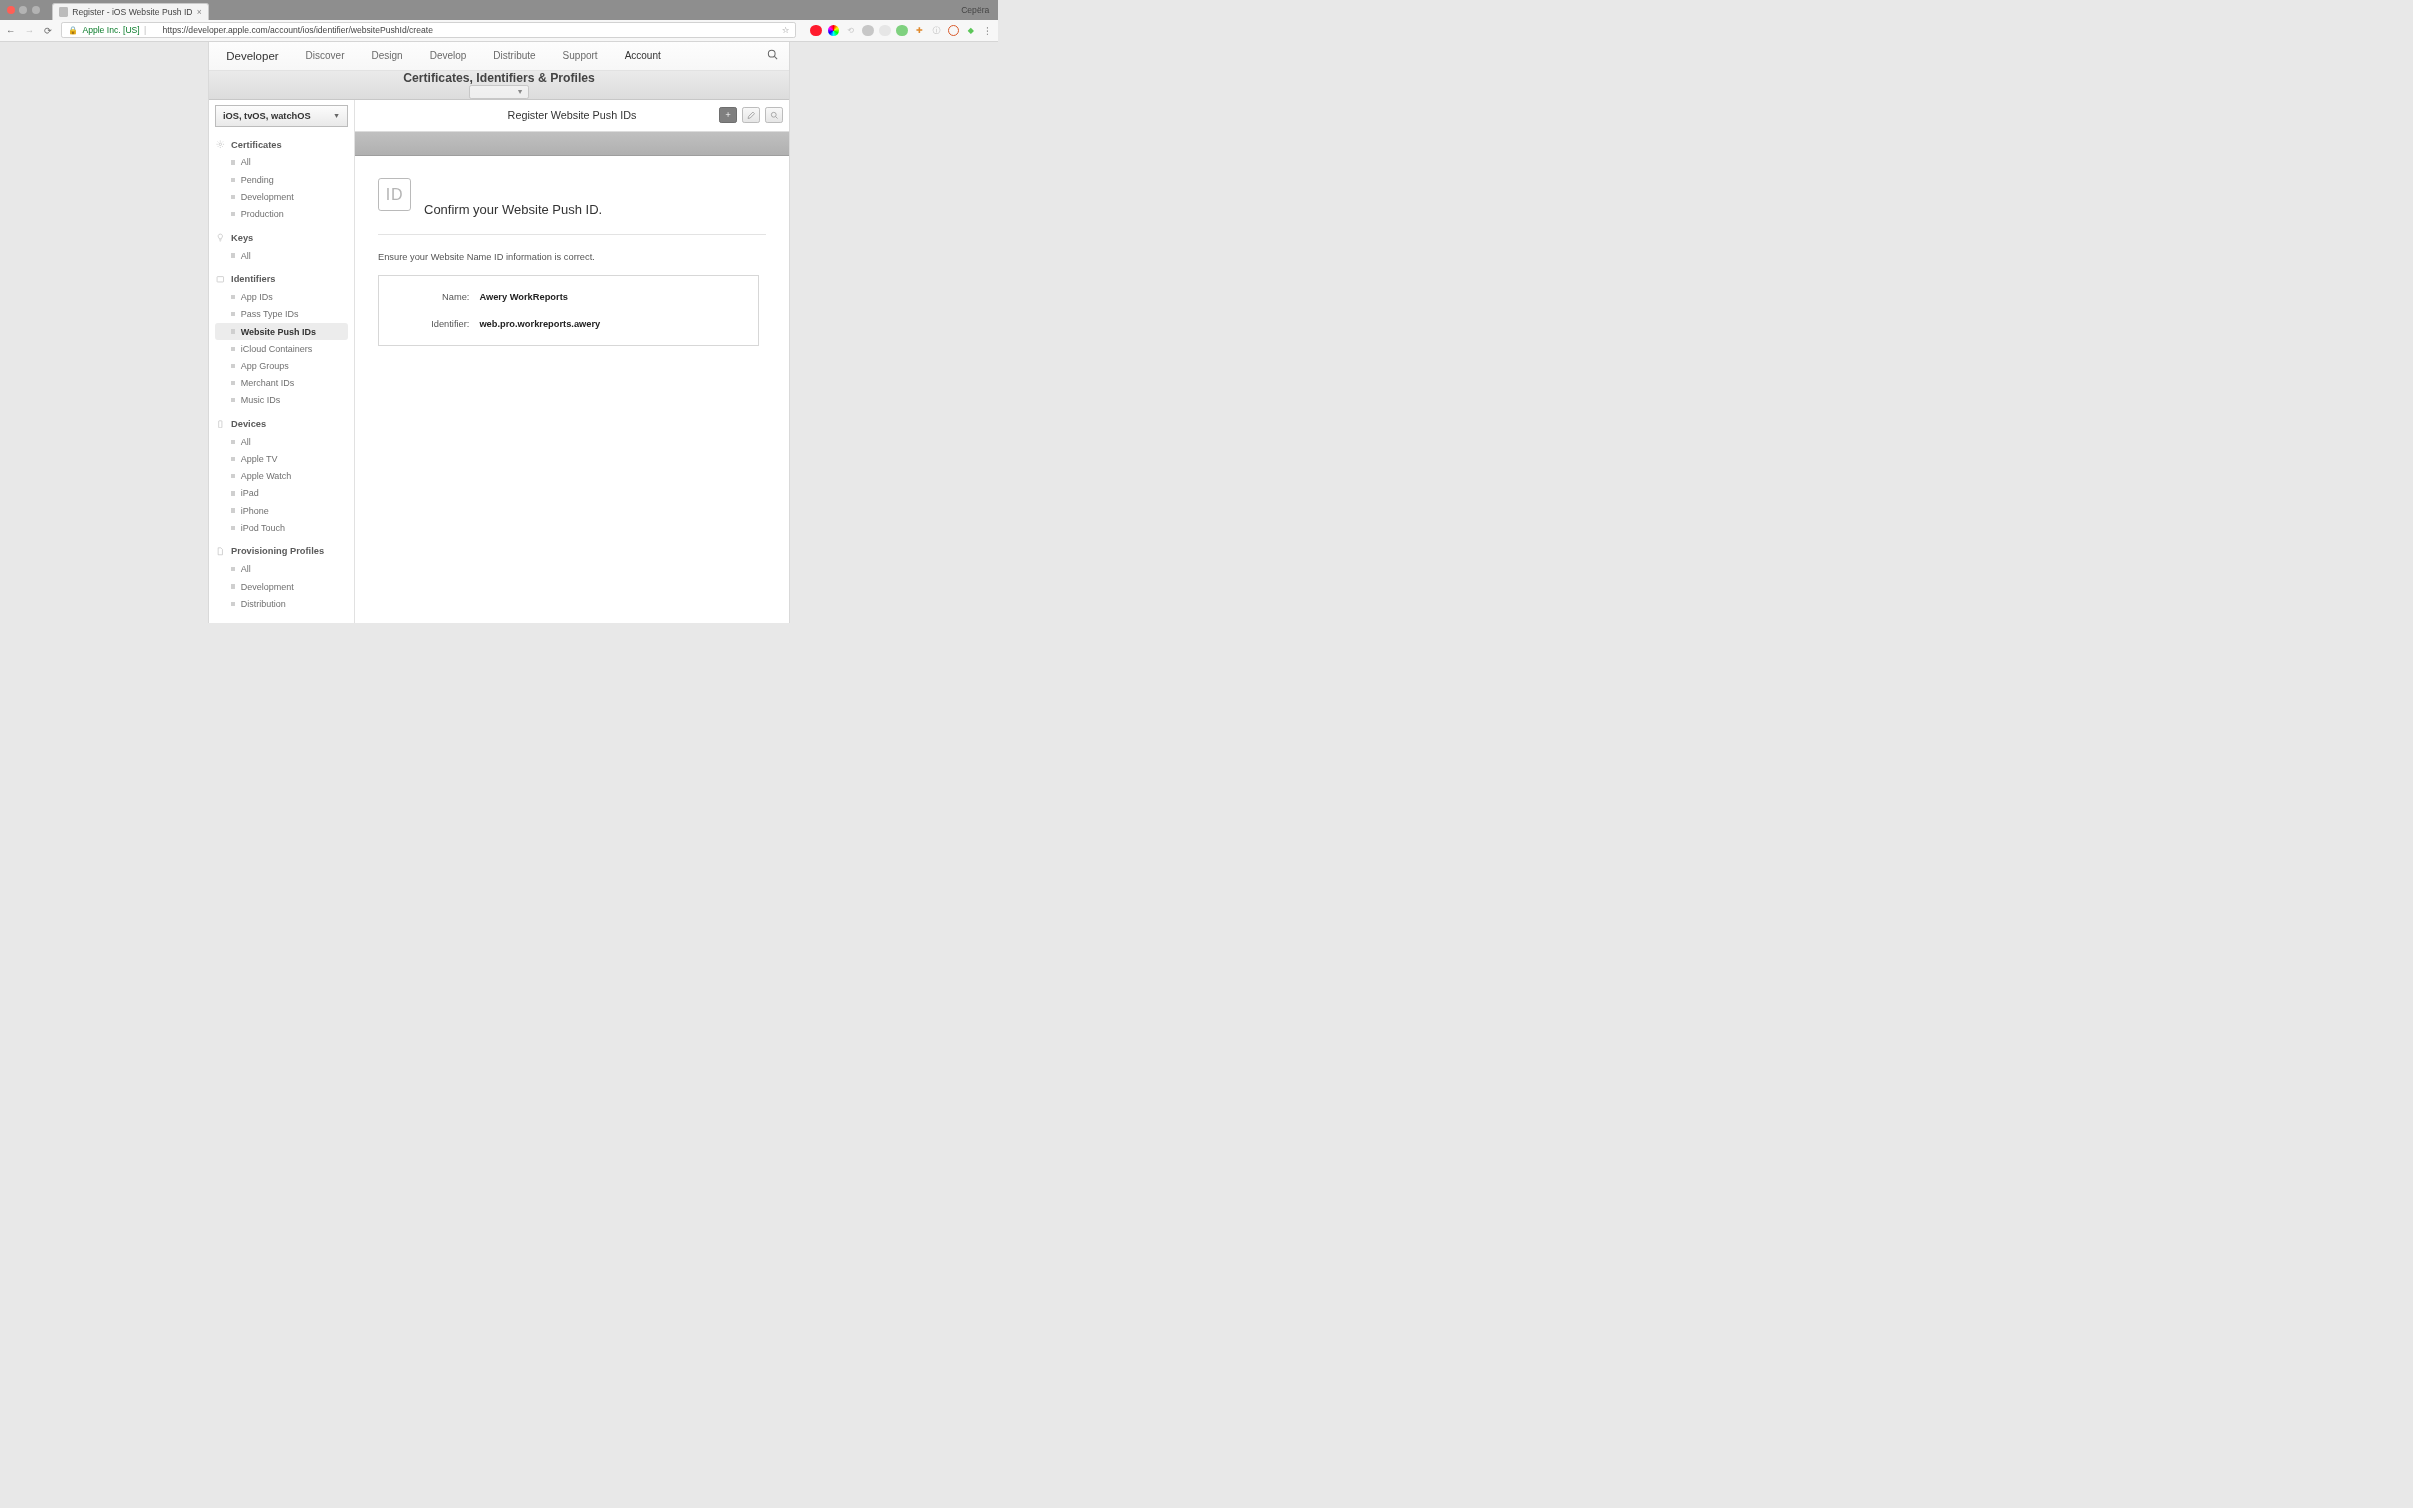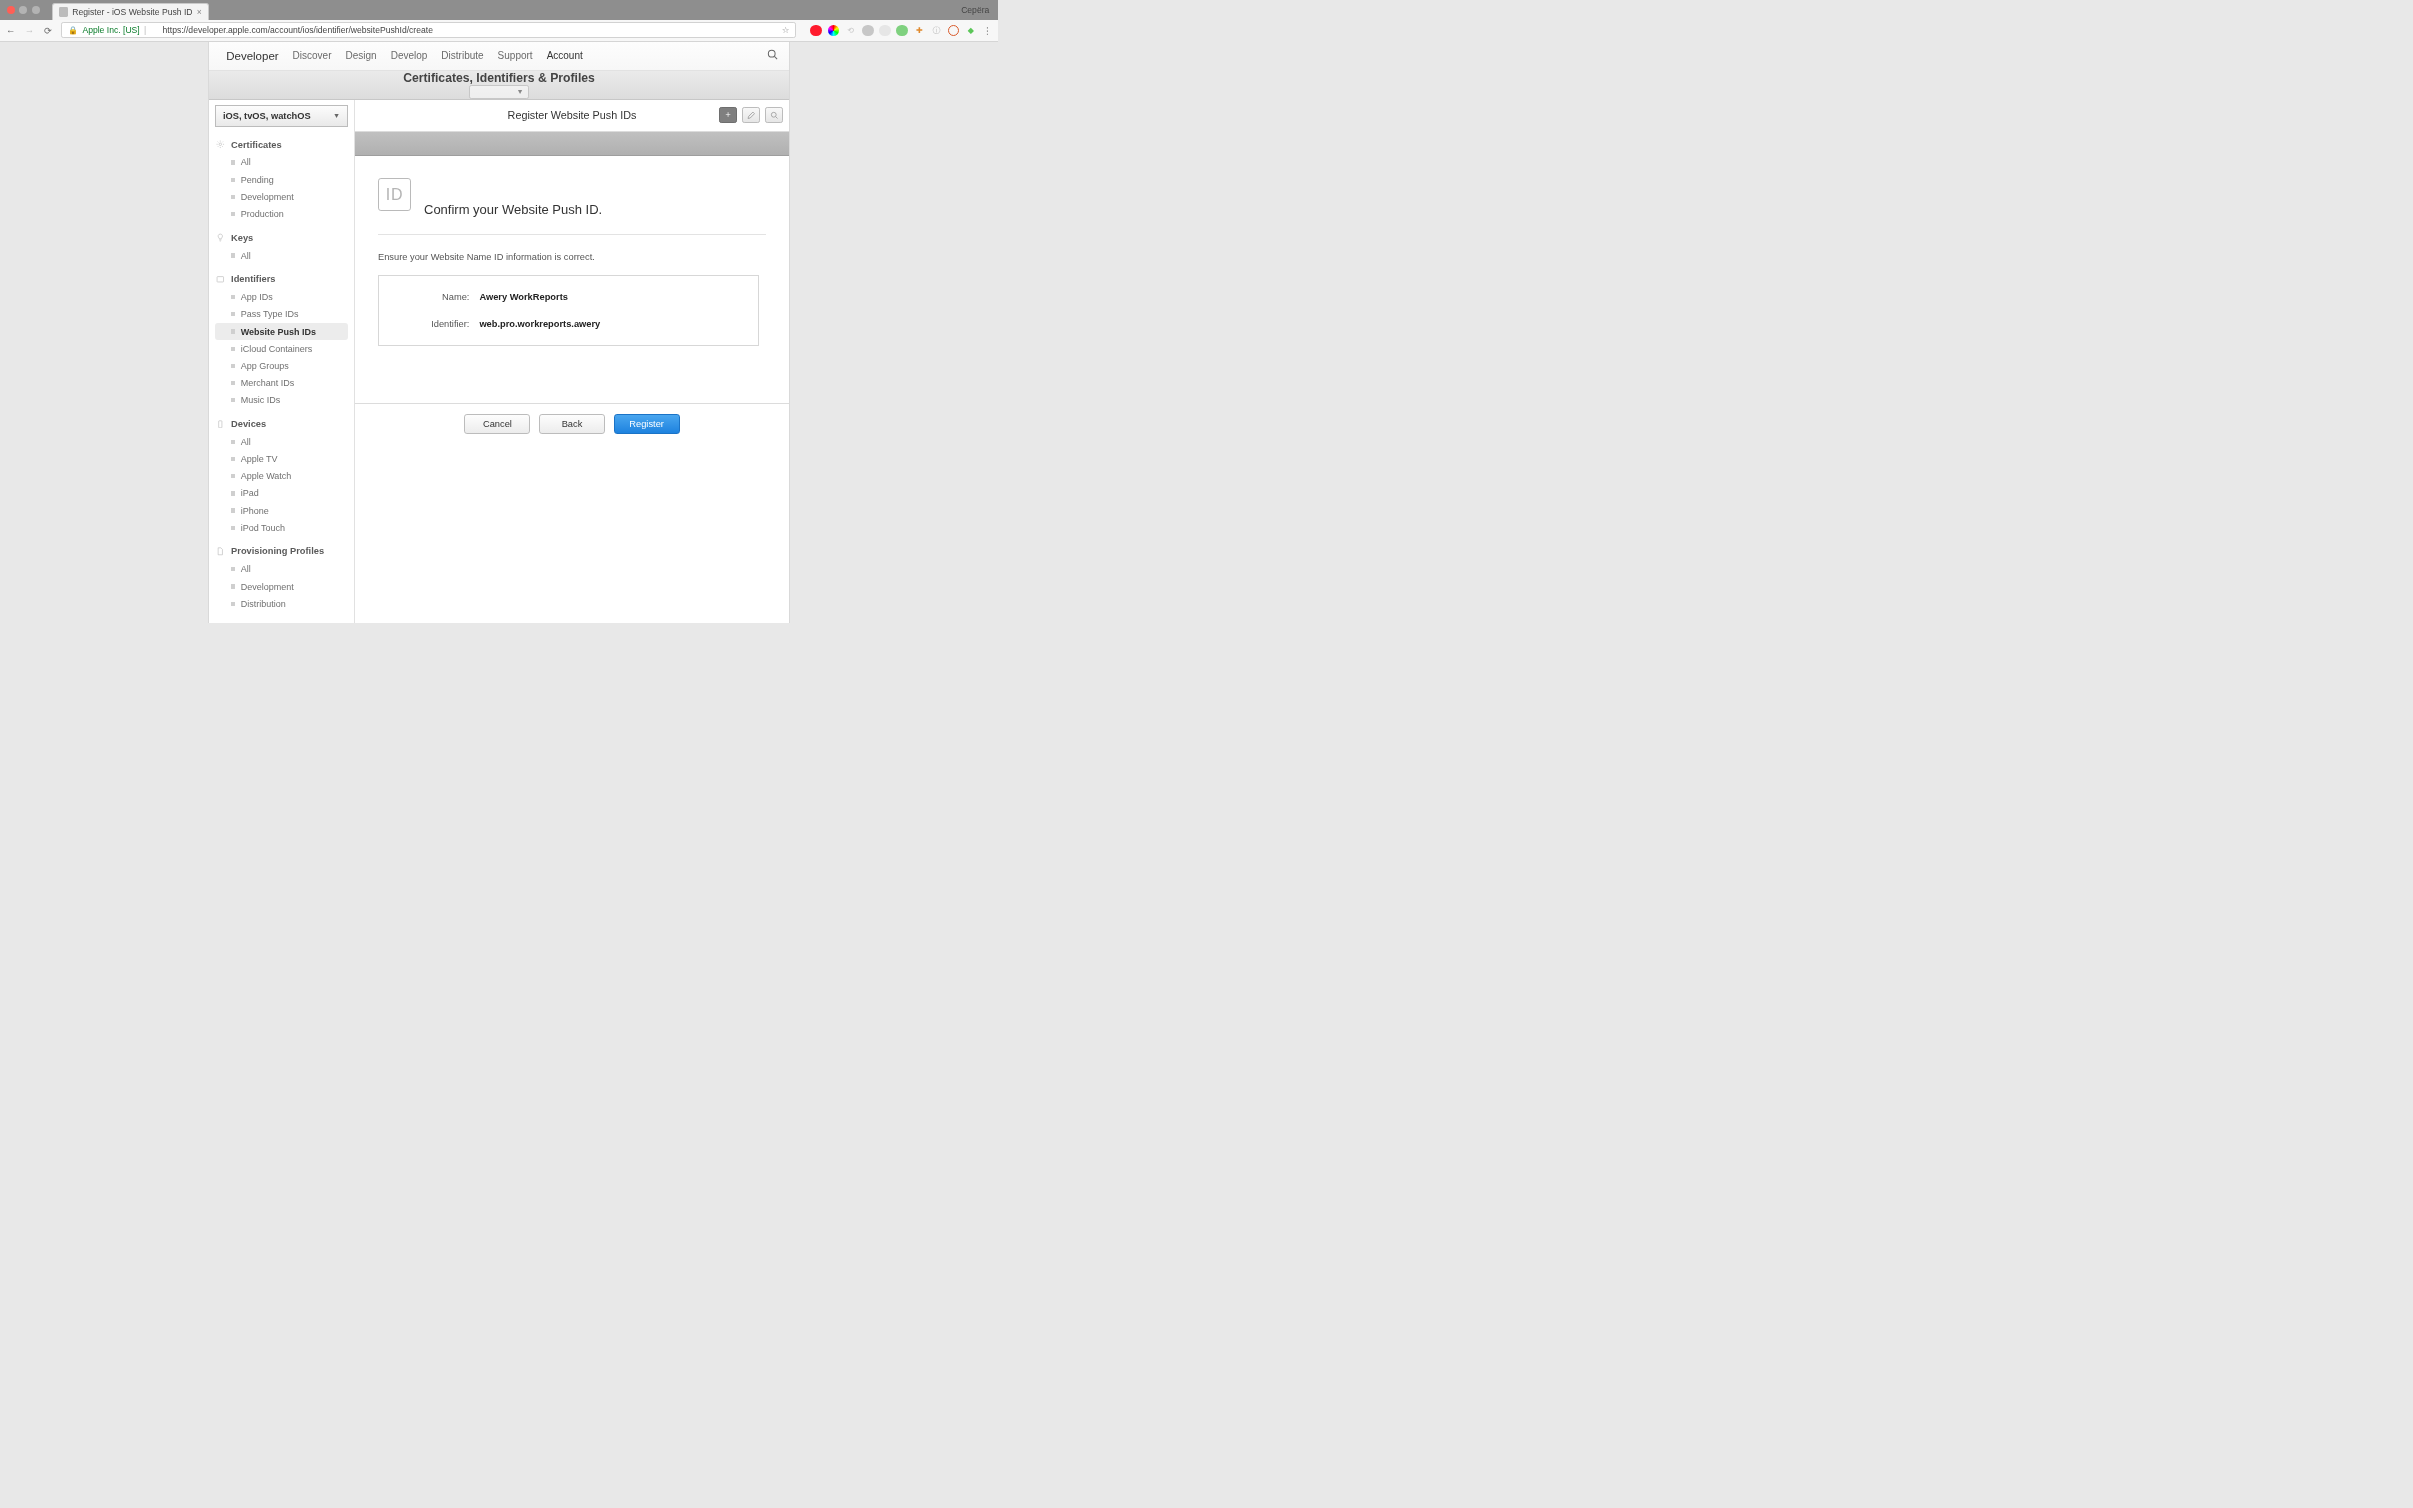--- a/index.html
+++ b/index.html
@@ -103,21 +103,21 @@
 }
 
 
 .apple-nav {
   height: 29px;
   background: linear-gradient(#fdfdfd,#f7f7f7);
   border-bottom: 0.7px solid #e2e2e2;
   display: flex;
   align-items: center;
   padding: 0 11.5px;
-  gap: 14px;
+  gap: 27px;
 }
 .brand { display:flex; align-items:center; gap:5.7px; color:#333; font-size:11.5px; }
 .brand .logo { font-size:13px; }
 .apple-nav .navlink { color:#6a6a6a; font-size:10px; }
 .apple-nav .navlink.strong { color:#333; }
 .apple-nav .spacer { flex:1; }
 .apple-nav .search { color:#666; font-size:10.8px; }
 
 
 .subheader {
@@ -492,22 +492,17 @@
               <div class="info-label">Name:</div>
               <div class="info-val">Awery WorkReports</div>
             </div>
             <div class="info-row">
               <div class="info-label">Identifier:</div>
               <div class="info-val">web.pro.workreports.awery</div>
             </div>
           </div>
         </div>
 
-        <div class="footer-bar">
-          <div class="btn">Cancel</div>
-          <div class="btn">Back</div>
-          <div class="btn primary">Register</div>
-        </div>
       </div>
     </div>
   </div>
 </div>
 
 
 </body></html>

